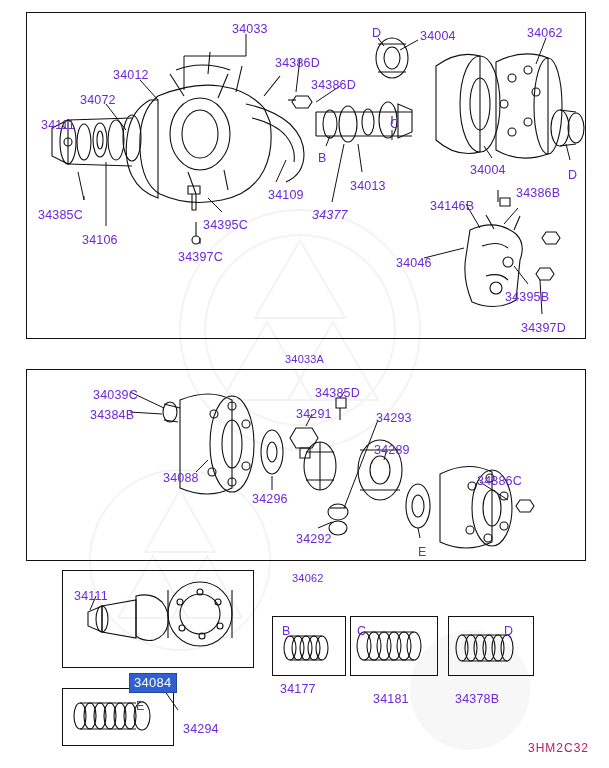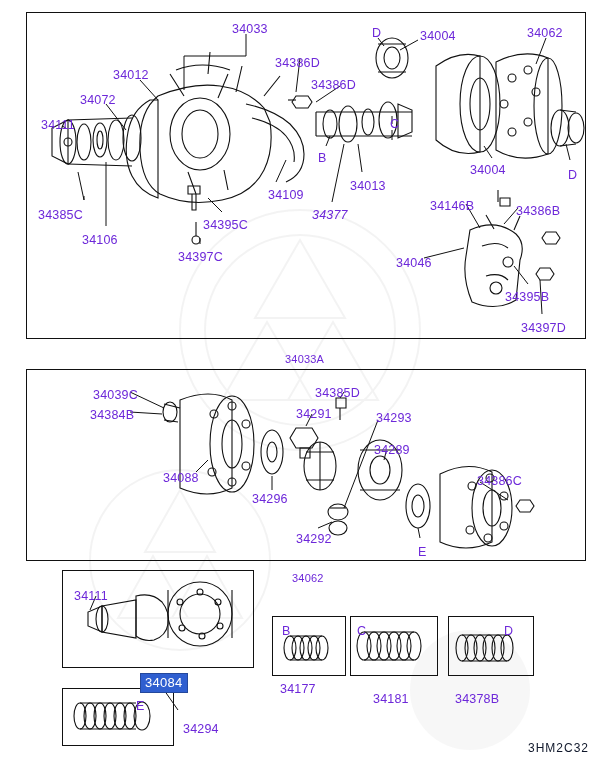--- a/index.html
+++ b/index.html
@@ -28,27 +28,26 @@
   }
   .hl{
     position:absolute;
     background:#2f5fd0;
     color:#ffffff;
     font-size:13px;
     font-family:"Liberation Sans", sans-serif;
     padding:1px 4px 2px 4px;
     letter-spacing:.3px;
     border:1px solid #24489c;
-    margin-left:11px;
   }
   .code{
     position:absolute;
     font-size:12px;
     letter-spacing:1px;
-    color:#0f172a;
+    color:#be185d;
   }
   .wm{
     position:absolute;
     left:0;top:0;width:609px;height:768px;
     pointer-events:none;
     opacity:.5;
   }
   svg.art{position:absolute;left:0;top:0;width:609px;height:768px;pointer-events:none;}
 </style>
 </head>
@@ -304,21 +303,21 @@
   <div class="lbl" style="left:390px;top:117px;">C</div>
   <div class="lbl" style="left:318px;top:151px;">B</div>
   <div class="lbl" style="left:470px;top:163px;">34004</div>
   <div class="lbl" style="left:568px;top:168px;">D</div>
   <div class="lbl" style="left:268px;top:188px;">34109</div>
   <div class="lbl" style="left:350px;top:179px;">34013</div>
   <div class="lbl" style="left:38px;top:208px;">34385C</div>
   <div class="lbl" style="left:203px;top:218px;">34395C</div>
   <div class="lbl" style="left:312px;top:208px;font-style:italic;">34377</div>
   <div class="lbl" style="left:430px;top:199px;">34146B</div>
-  <div class="lbl" style="left:516px;top:204px;">34386B</div>
+  <div class="lbl" style="left:516px;top:186px;">34386B</div>
   <div class="lbl" style="left:82px;top:233px;">34106</div>
   <div class="lbl" style="left:178px;top:250px;">34397C</div>
   <div class="lbl" style="left:396px;top:256px;">34046</div>
   <div class="lbl" style="left:505px;top:290px;">34395B</div>
   <div class="lbl" style="left:521px;top:321px;">34397D</div>
 
   <div class="lbl big" style="left:285px;top:353px;">34033A</div>
   <div class="lbl big" style="left:292px;top:572px;">34062</div>
 
   <div class="lbl" style="left:93px;top:388px;">34039C</div>

